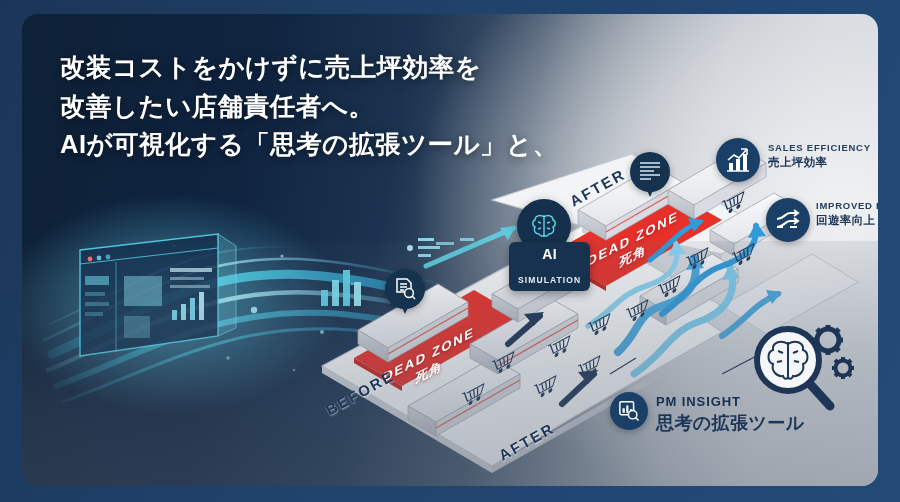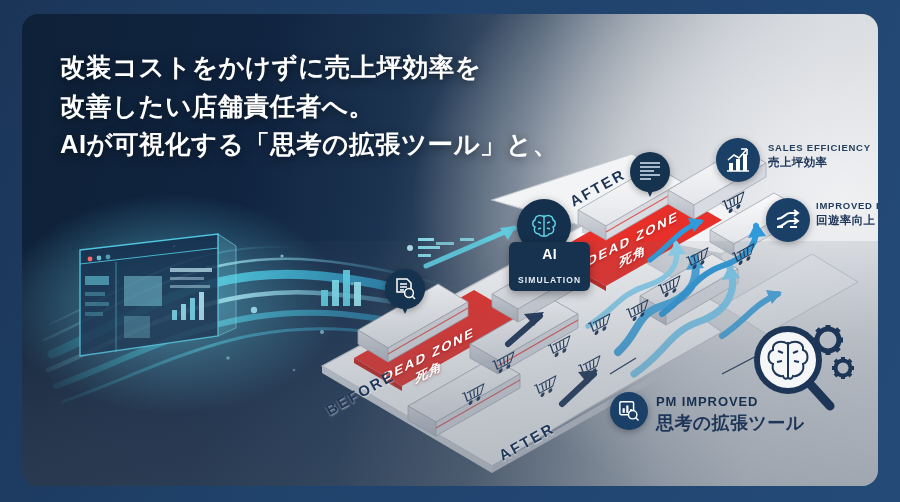--- a/index.html
+++ b/index.html
@@ -479,19 +479,19 @@
         <svg width="22" height="22" viewBox="0 0 24 24" fill="none" stroke="#ffffff" stroke-width="1.6">
           <rect x="2" y="2" width="15" height="14" rx="1.5"></rect>
           <rect x="5" y="9" width="2.4" height="5" fill="#ffffff" stroke="none"></rect>
           <rect x="9" y="6" width="2.4" height="8" fill="#ffffff" stroke="none"></rect>
           <rect x="13" y="10" width="2.4" height="4" fill="#ffffff" stroke="none"></rect>
           <circle cx="16" cy="16" r="4.6" fill="#1b4068"></circle>
           <path d="M19.4 19.4 L22.4 22.4"></path>
         </svg>
       </div>
       <div class="txt">
-        <div class="en">PM IMPROVED</div>
+        <div class="en">PM INSIGHT</div>
         <div class="jp">思考の拡張ツール</div>
       </div>
     </div>
 
   </div>
 </div>
 
 </body></html>

